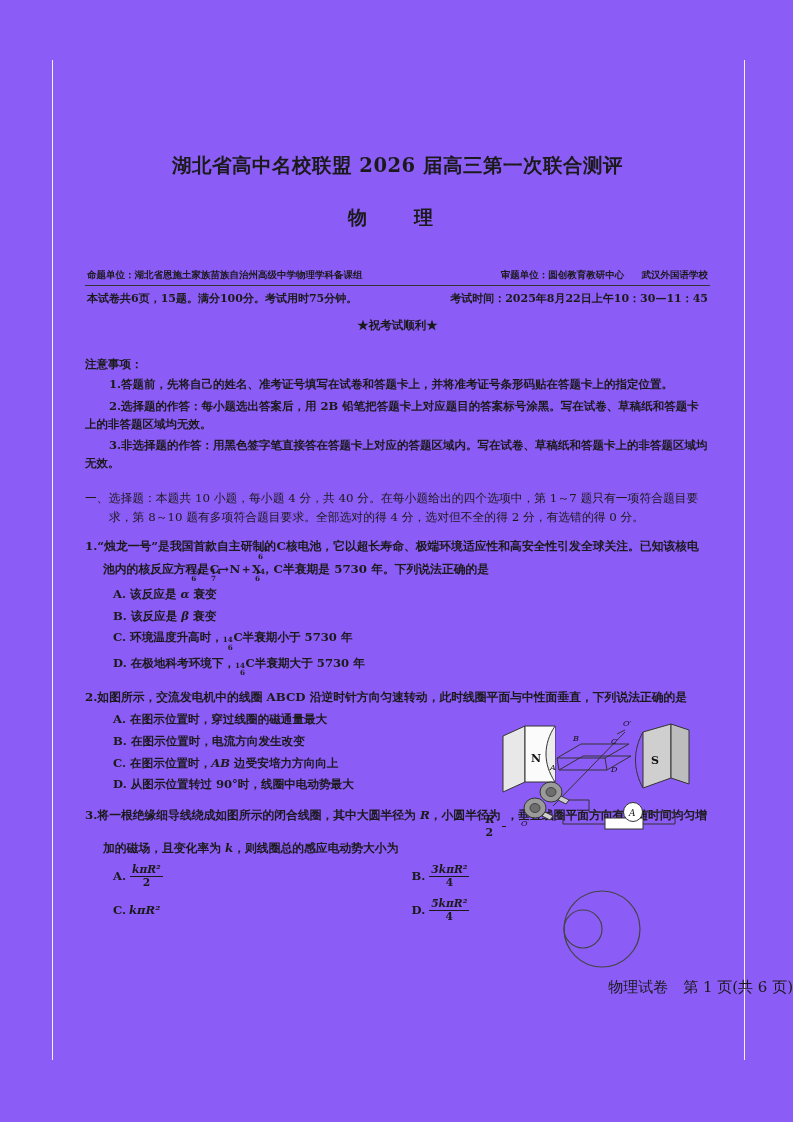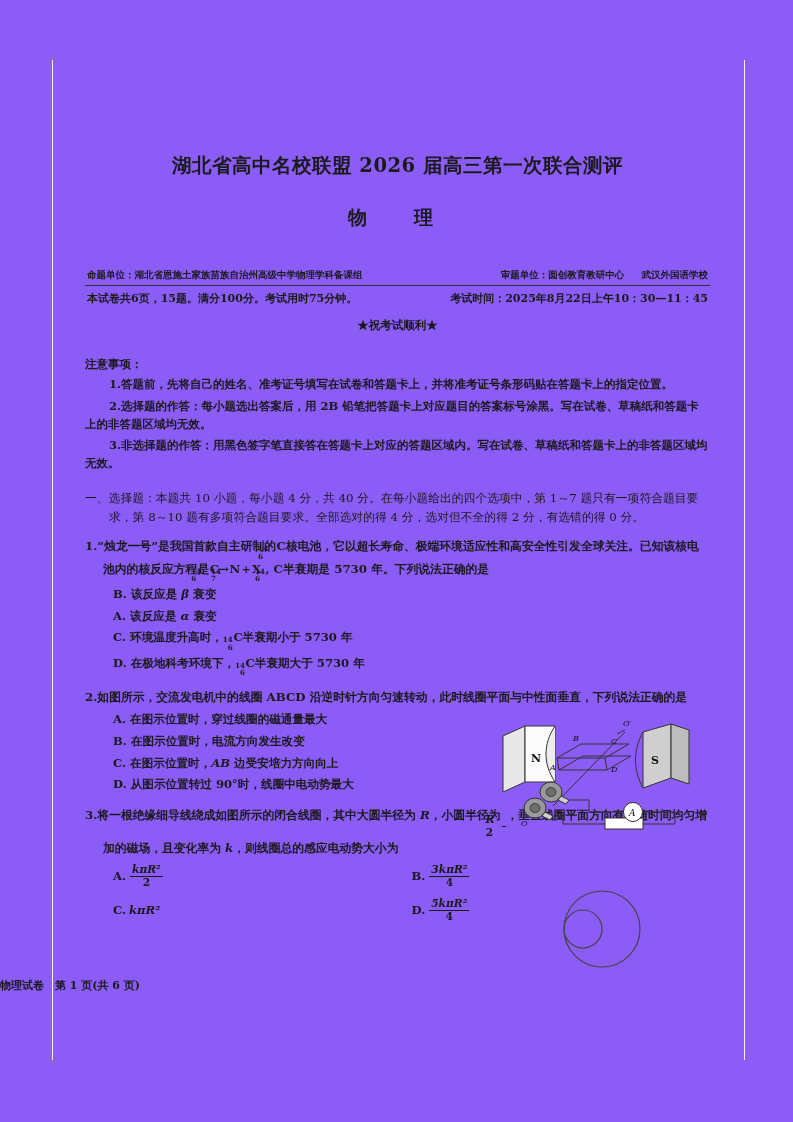--- a/index.html
+++ b/index.html
@@ -169,23 +169,23 @@
   .frac .den { padding: 0 2px; }
 
   .figure {
     position: absolute;
   }
 
   .footer {
     position: absolute;
     left: 0; right: 0;
     top: 978px;
-    text-align: left;
-    font-size: 11px;
-    font-weight: bold;
+    text-align: right;
+    font-size: 15px;
+    font-weight: normal;
   }
 </style>
 </head>
 <body>
 
 <div class="page">
   <div class="scan-edge-left"></div>
   <div class="scan-edge-right"></div>
 
   <div class="content">
@@ -225,26 +225,26 @@
             <span>6</span>
           </span><span>C</span><span>→</span><span class="nuc">
             <span>14</span>
             <span>7</span>
           </span><span>N</span><span>＋X，</span><span class="nuc">
             <span>14</span>
             <span>6</span>
           </span><span>C</span><span>半衰期是 5730 年。下列说法正确的是</span>
       </div>
       <div class="opt">
+        <span>A.</span>
+        <span>该反应是 </span><i class="v">α</i><span> 衰变</span>
+      </div>
+      <div class="opt">
         <span>B.</span>
         <span>该反应是 </span><i class="v">β</i><span> 衰变</span>
-      </div>
-      <div class="opt">
-        <span>A.</span>
-        <span>该反应是 </span><i class="v">α</i><span> 衰变</span>
       </div>
       <div class="opt">
         <span>C.</span>
         <span>环境温度升高时，</span><span class="nuc">
             <span>14</span>
             <span>6</span>
           </span><span>C</span><span>半衰期小于 5730 年</span>
       </div>
       <div class="opt">
         <span>D.</span>

